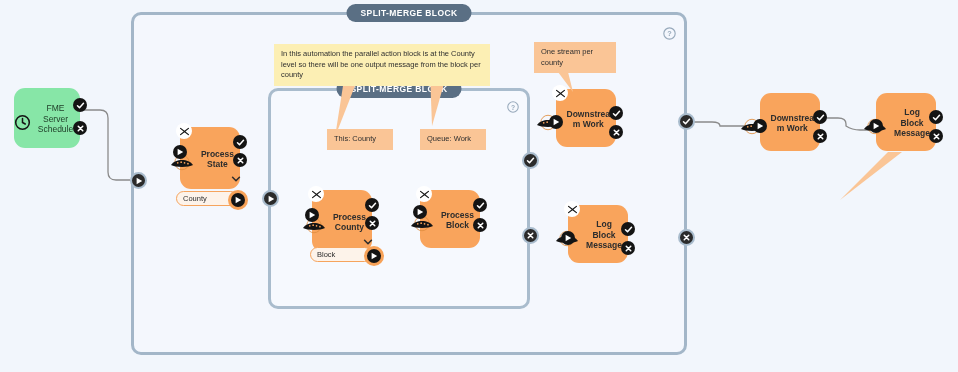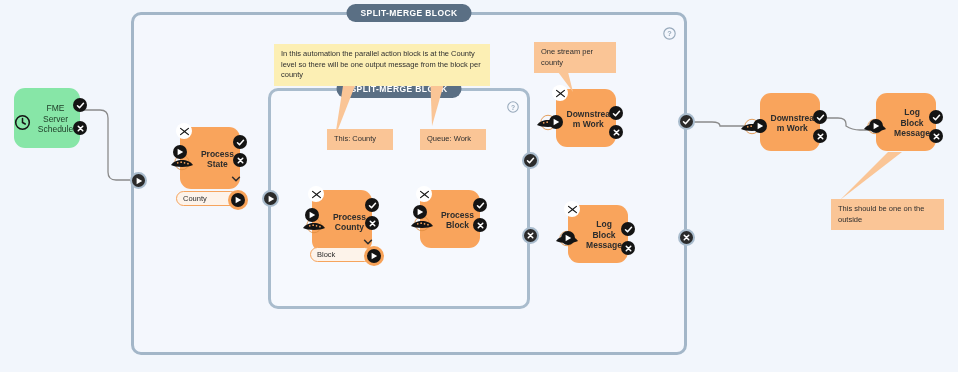--- a/index.html
+++ b/index.html
@@ -540,17 +540,14 @@
   </div>
 
   <div class="note orange" style="left:327px;top:129px;width:66px;">
     <span>This: County</span>
   </div>
 
   <div class="note orange" style="left:420px;top:129px;width:66px;">
     <span>Queue: Work</span>
   </div>
 
-  <div class="note orange" style="left:831px;top:199px;width:113px;">
-    <span>This should be one on the outside</span>
-  </div>
 
 </div>
 
 </body></html>

